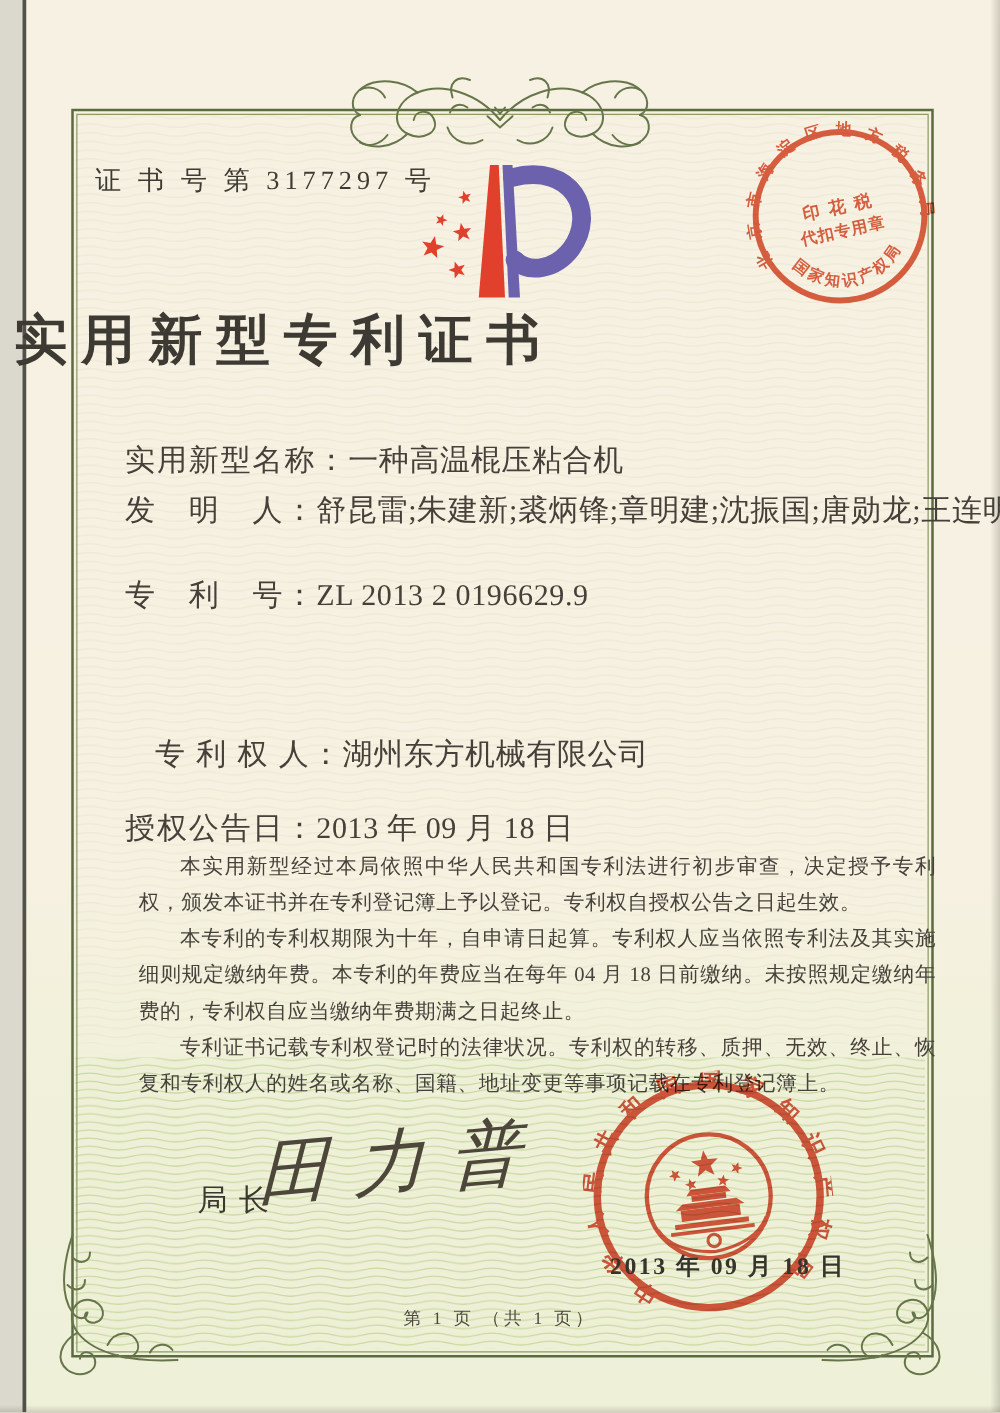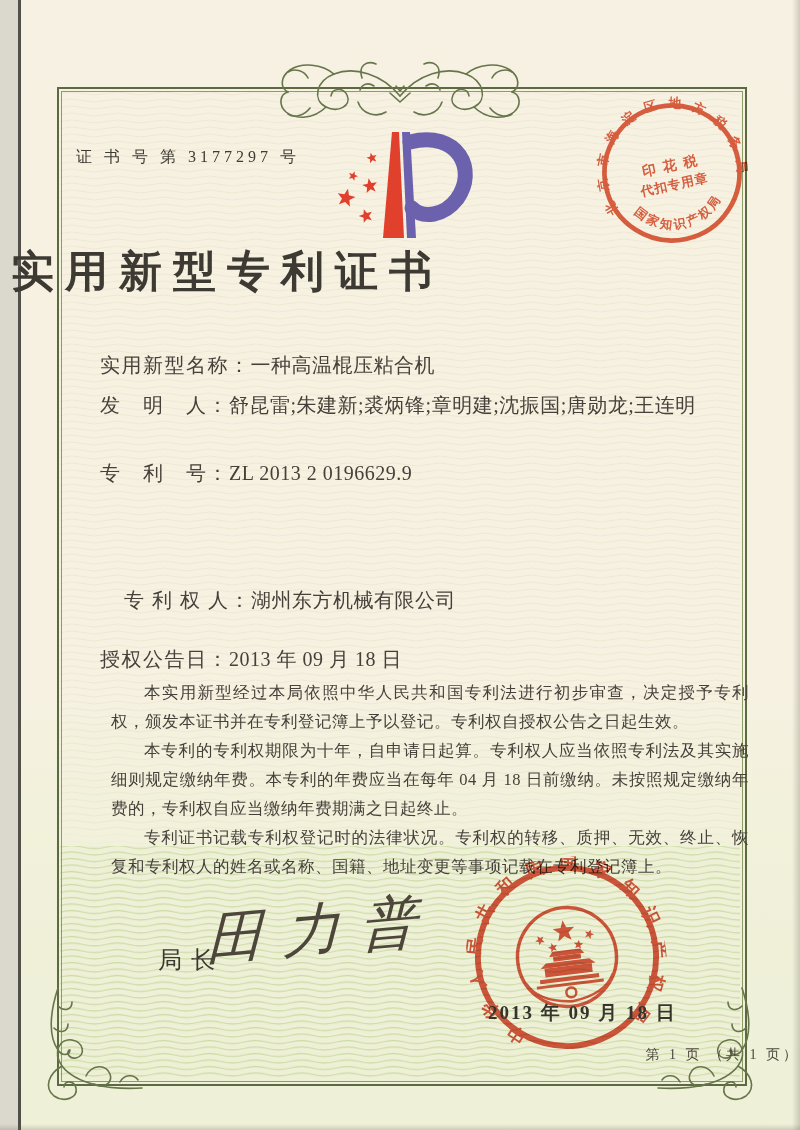--- a/index.html
+++ b/index.html
@@ -17,42 +17,42 @@
 
   .frame-outer{position:absolute;left:57px;top:87px;width:686px;height:995px;border:2px solid #5c6a41;z-index:1;}
   .frame-inner{position:absolute;left:2px;top:2px;right:2px;bottom:2px;border:1px solid #8d9c66;}
   .waves-svg{position:absolute;left:60px;top:90px;z-index:0;}
 
   .ornament-top{position:absolute;left:250px;top:56px;z-index:2;}
   .flourish{position:absolute;z-index:2;}
   .flourish.bl{left:24px;top:984px;}
   .flourish.br{left:656px;top:984px;}
 
-  .cert-no{position:absolute;left:76px;top:147px;font-size:16px;letter-spacing:4px;color:#3e3b33;z-index:2;}
+  .cert-no{position:absolute;left:76px;top:130px;font-size:21px;letter-spacing:4px;color:#3e3b33;z-index:2;}
   .logo{position:absolute;left:300px;top:126px;z-index:2;}
   .title{position:absolute;left:0;right:0;top:243px;text-align:left;font-size:43px;font-weight:600;
          letter-spacing:11px;padding-left:11px;color:#3d3a33;z-index:2;}
 
-  .field-row{position:absolute;left:100px;font-size:20px;color:#45413a;z-index:2;white-space:nowrap;}
+  .field-row{position:absolute;left:100px;font-size:24px;color:#45413a;z-index:2;white-space:nowrap;}
   .field-label{letter-spacing:1.5px;}
   .field-value{letter-spacing:0.5px;}
   .row-0{top:352px;} .row-1{top:392px;} .row-2{top:460px;}
   .row-3{top:529px;} .row-4{top:587px;margin-left:24px;} .row-5{top:646px;}
 
   .paragraphs{position:absolute;left:83px;top:678px;width:638px;z-index:2;margin-left:28px;}
   .paragraphs p{margin:0;text-indent:2em;font-size:16.5px;line-height:29px;text-align:justify;color:#46423b;letter-spacing:0.5px;}
 
   .sig-title{position:absolute;left:158px;top:944px;font-size:24px;letter-spacing:9px;color:#3b382f;z-index:2;}
   .sig-name{position:absolute;left:206px;top:892px;font-size:57px;font-style:italic;font-weight:500;
             letter-spacing:20px;color:#4d463b;transform:rotate(-5deg) skewX(-6deg);z-index:2;white-space:nowrap;}
 
   .seal-tax{position:absolute;left:596px;top:97px;transform:rotate(-12deg);mix-blend-mode:multiply;opacity:.95;z-index:3;}
   .seal-sipo{position:absolute;left:468px;top:858px;transform:rotate(-7deg);mix-blend-mode:multiply;opacity:.95;z-index:3;}
   .issue-date{position:absolute;left:488px;top:1000px;font-size:19px;font-weight:600;letter-spacing:2px;color:#37342c;z-index:4;white-space:nowrap;}
-  .page-footer{position:absolute;left:0;right:0;top:1046px;text-align:right;font-size:14px;letter-spacing:3px;color:#4c483e;z-index:2;}
+  .page-footer{position:absolute;left:0;right:0;top:1046px;text-align:center;font-size:14px;letter-spacing:3px;color:#4c483e;z-index:2;}
 </style>
 </head>
 <body>
 
 <div class="page">
 
   <div class="scan-strip-left"></div>
   <div class="scan-edge-left"></div>
   <div class="scan-strip-right"></div>
   <div class="scan-strip-bottom"></div>

